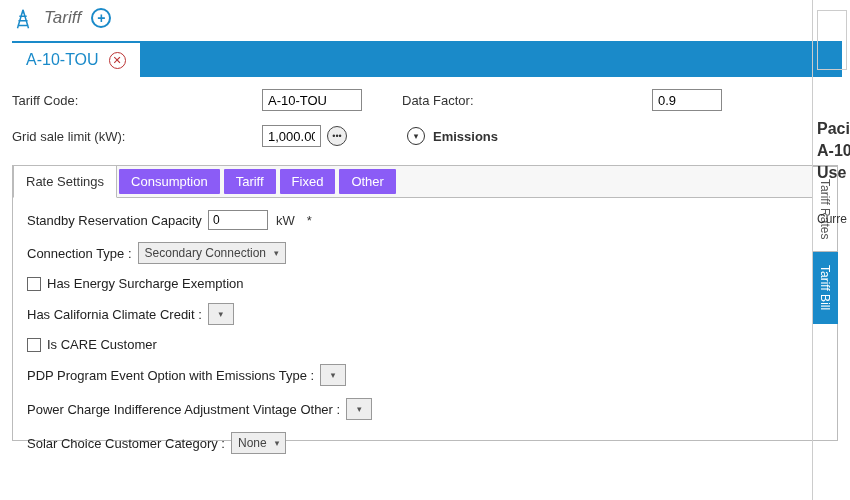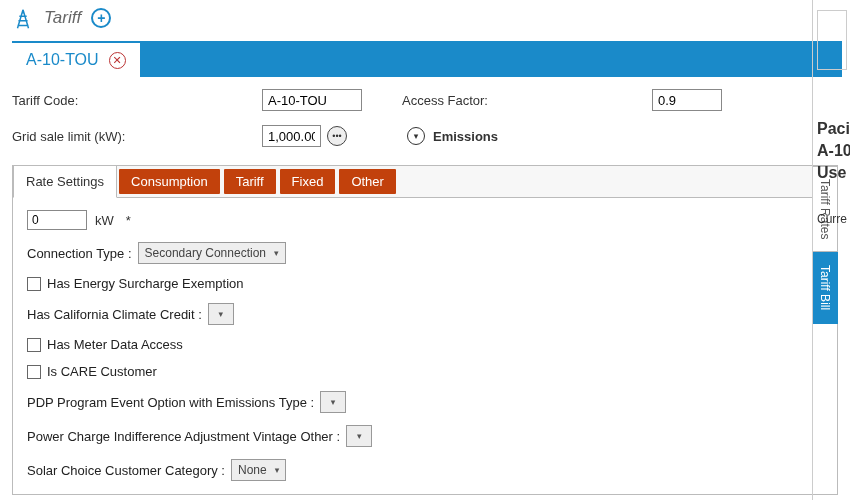--- a/index.html
+++ b/index.html
@@ -19,25 +19,25 @@
   .form-label { width: 250px; color: #333; }
   .form-row .col2 { display:flex; align-items:center; margin-left: 40px; }
   .text-input { border: 1px solid #888; height: 22px; padding: 2px 5px; font-size: 13px; width: 90px; }
   .text-input.w1 { width: 100px; }
   .text-input.w2 { width: 70px; text-align: left; }
   .round-btn { width: 20px; height: 20px; border: 1.5px solid #444; border-radius: 50%; display: inline-flex; align-items: center; justify-content: center; margin-left: 6px; font-size: 9px; cursor:pointer; background:#eee; }
   .chev-circle { width: 18px; height: 18px; border: 1.5px solid #333; border-radius: 50%; display: inline-flex; align-items: center; justify-content: center; margin-right: 8px; font-size: 9px; cursor:pointer; }
   .emissions-label { font-weight: 600; }
   .pf-label { width: 250px; }
   
-  .inner-panel { margin: 0 12px; border: 1px solid #bbb; position: relative; height: 330px; }
+  .inner-panel { margin: 0 12px; border: 1px solid #bbb; position: relative; height: 276px; }
   .inner-tabs { display: flex; border-bottom: 1px solid #bbb; background: #f7f7f7; position: relative; }
   .inner-tab { padding: 8px 12px; font-size: 13px; cursor: pointer; }
   .inner-tab.active { background: #fff; border: 1px solid #bbb; border-bottom: 1px solid #fff; margin-bottom: -1px; margin-top: -1px; color: #333; }
-  .inner-tab.blue { background: #c2410c; color: #fff; margin: 3px 2px; border-radius: 1px; padding: 5px 12px; }
+  .inner-tab.blue { background: #8b5cf6; color: #fff; margin: 3px 2px; border-radius: 1px; padding: 5px 12px; }
   
   .settings-body { padding: 12px 14px; overflow: auto; height: 290px; }
   .setting-row { display: flex; align-items: center; margin-bottom: 12px; gap: 6px; }
   .setting-row label { color: #222; }
   .small-input { border: 1px solid #888; height: 20px; width: 60px; padding: 1px 4px; font-size: 12px; }
   .unit { margin-left: 2px; }
   .asterisk { margin-left: 6px; color: #333; }
   .checkbox { width: 14px; height: 14px; border: 1px solid #666; display: inline-block; }
   .dropdown { border: 1px solid #999; background: #eee; height: 22px; padding: 0 6px; display: inline-flex; align-items: center; gap: 8px; cursor: pointer; font-size: 12px; color:#444; }
   .dropdown.small { width: 26px; justify-content: center; padding: 0; }
@@ -70,21 +70,21 @@
     <span>A-10-TOU</span>
     <span class="close-circle">✕</span>
   </div>
 </div>
 
 <div class="form-area">
   <div class="form-row">
     <span class="form-label">Tariff Code:</span>
     <input class="text-input w1" value="A-10-TOU" style="">
     <div class="col2">
-      <span class="pf-label">Access Factor:</span>
+      <span class="pf-label">Data Factor:</span>
       <input class="text-input w2" value="0.9" style="">
     </div>
   </div>
   <div class="form-row">
     <span class="form-label">Grid sale limit (kW):</span>
     <input class="text-input" style="width: 59px; text-align: right;" value="1,000.00">
     <span class="round-btn">•••</span>
     <div class="col2" style="margin-left:60px">
       <span class="chev-circle">▾</span>
       <span class="emissions-label">Emissions</span>
@@ -96,44 +96,41 @@
   <div class="inner-tabs">
     <div class="inner-tab active">Rate Settings</div>
     <div class="inner-tab blue">Consumption</div>
     <div class="inner-tab blue">Tariff</div>
     <div class="inner-tab blue">Fixed</div>
     <div class="inner-tab blue">Other</div>
   </div>
 
   <div class="settings-body">
     <div class="setting-row">
+      <label>Standby Reservation Capacity</label>
       <input class="small-input" value="0" style="">
       <span class="unit">kW</span>
       <span class="asterisk">*</span>
     </div>
     <div class="setting-row">
       <label>Connection Type :</label>
       <div class="dropdown">
         <span>Secondary Connection</span>
         <span class="dd-arrow">▾</span>
       </div>
     </div>
     <div class="setting-row">
       <span class="checkbox"></span>
       <label>Has Energy Surcharge Exemption</label>
     </div>
     <div class="setting-row">
       <label>Has California Climate Credit :</label>
       <div class="dropdown small">
           <span class="dd-arrow">▾</span>
         </div>
-    </div>
-    <div class="setting-row">
-      <span class="checkbox"></span>
-      <label>Has Meter Data Access</label>
     </div>
     <div class="setting-row">
       <span class="checkbox"></span>
       <label>Is CARE Customer</label>
     </div>
     <div class="setting-row">
       <label>PDP Program Event Option with Emissions Type :</label>
       <div class="dropdown small">
           <span class="dd-arrow">▾</span>
         </div>

